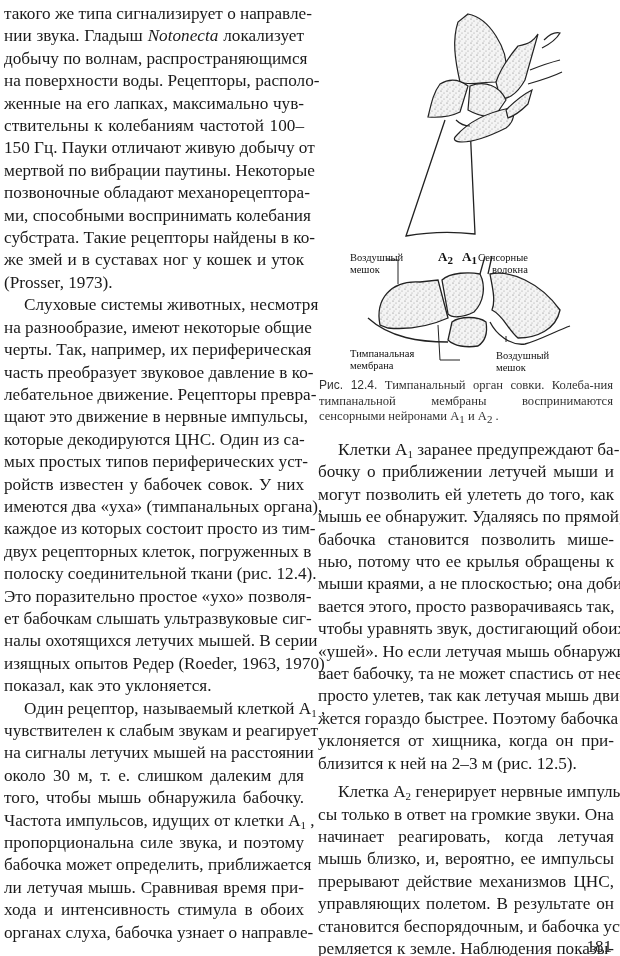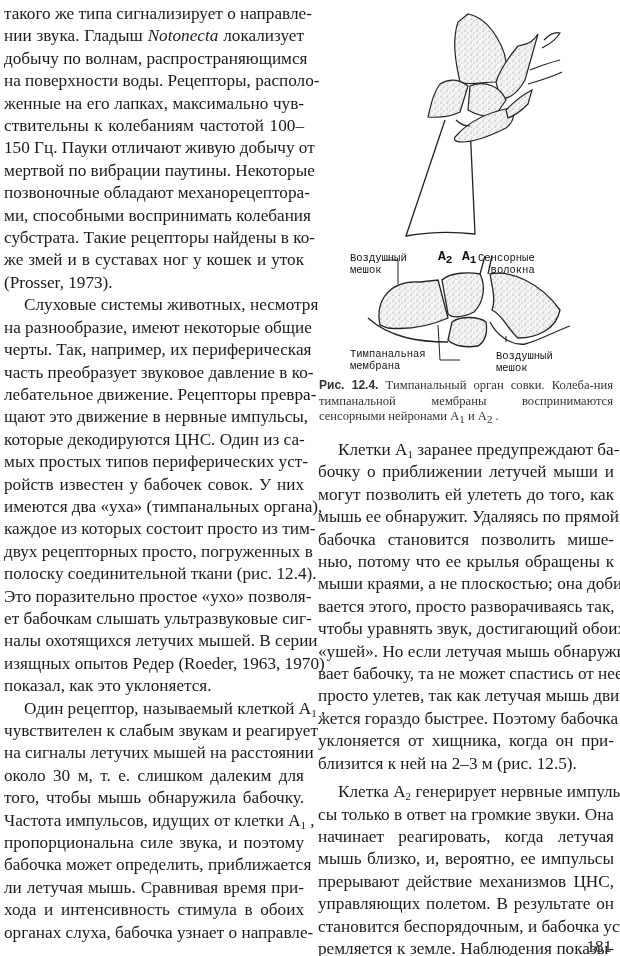--- a/index.html
+++ b/index.html
@@ -10,22 +10,22 @@
   .col-right { left: 318px; top: 439px; width: 296px; }
   .col p { margin: 0; text-indent: 0; }
   .col p span.line { display: block; text-align: justify; text-align-last: justify; white-space: nowrap; }
   .col p span.line.last { text-align-last: left; }
   .col-right p + p { margin-top: 6px; }
   em { font-style: italic; }
   sub { font-size: 11px; vertical-align: -3px; line-height: 0; }
   .figure { position: absolute; left: 320px; top: 0; width: 300px; height: 380px; }
   .figure svg { position: absolute; left: 0; top: 0; }
   .caption { position: absolute; left: 319px; top: 378px; width: 294px; font-size: 12.6px; line-height: 15.5px; color: #333; text-align: justify; }
-  .caption b { font-family: "Liberation Sans", sans-serif; font-weight: bold; font-size: 12px; }
-  .fig-label { position: absolute; font-family: Liberation Mono, monospace; font-size: 10.5px; line-height: 12px; color: #111; }
+  .caption b { font-family: "Liberation Sans", sans-serif; font-weight: normal; font-size: 12px; }
+  .fig-label { position: absolute; font-family: Liberation Serif, serif; font-size: 10.5px; line-height: 12px; color: #111; }
   .fig-label.big { font-size: 13px; font-weight: bold; }
   .page-number { position: absolute; right: 8px; top: 921px; font-size: 17px; color: #222; margin-top: 16px; }
 </style>
 </head>
 <body>
 
 <div class="col col-left">
     <p>
       <span class="line">такого же типа сигнализирует о направле-</span>
       <span class="line">нии звука. Гладыш <em>Notonecta</em> локализует</span>
@@ -46,21 +46,21 @@
       <span class="line">на разнообразие, имеют некоторые общие</span>
       <span class="line">черты. Так, например, их периферическая</span>
       <span class="line">часть преобразует звуковое давление в ко-</span>
       <span class="line">лебательное движение. Рецепторы превра-</span>
       <span class="line">щают это движение в нервные импульсы,</span>
       <span class="line">которые декодируются ЦНС. Один из са-</span>
       <span class="line">мых простых типов периферических уст-</span>
       <span class="line">ройств известен у бабочек совок. У них</span>
       <span class="line">имеются два «уха» (тимпанальных органа),</span>
       <span class="line">каждое из которых состоит просто из тим-</span>
-      <span class="line">двух рецепторных просто, погруженных в</span>
+      <span class="line">двух рецепторных клеток, погруженных в</span>
       <span class="line">полоску соединительной ткани (рис. 12.4).</span>
       <span class="line">Это поразительно простое «ухо» позволя-</span>
       <span class="line">ет бабочкам слышать ультразвуковые сиг-</span>
       <span class="line">налы охотящихся летучих мышей. В серии</span>
       <span class="line">изящных опытов Редер (Roeder, 1963, 1970)</span>
       <span class="line last">показал, как это уклоняется.</span>
     </p>
     <p>
       <span class="line" style="text-indent: 20px;">Один рецептор, называемый клеткой A<sub>1</sub> ,</span>
       <span class="line">чувствителен к слабым звукам и реагирует</span>

